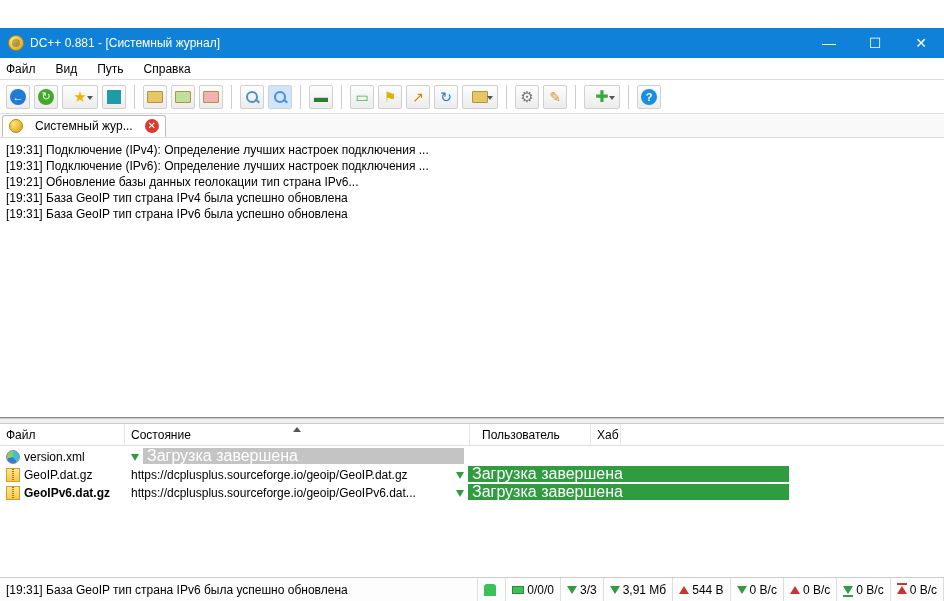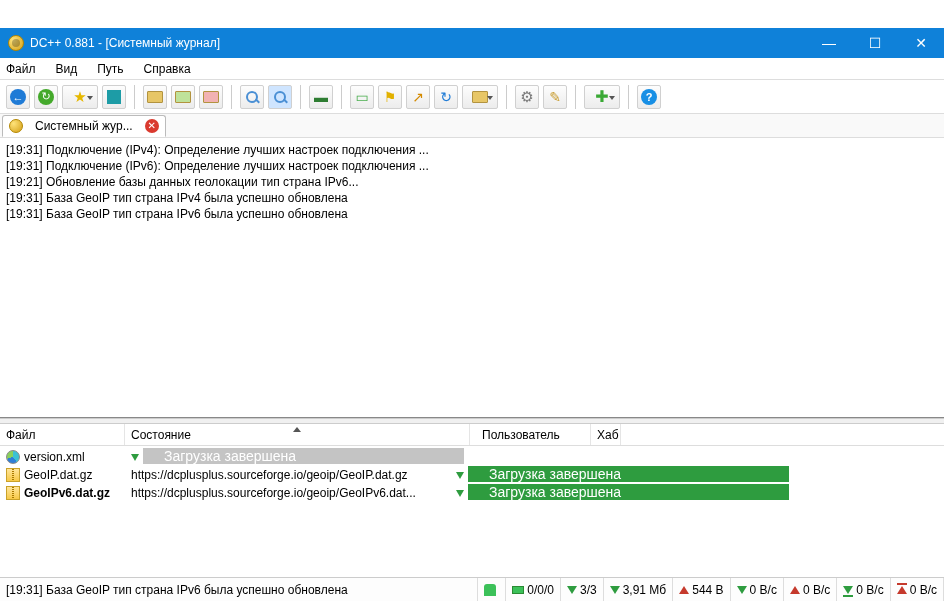--- a/index.html
+++ b/index.html
@@ -24,21 +24,21 @@
   .log { height: 280px; background: #fff; padding: 4px 6px; font-size: 12px; color:#000000; overflow:hidden; border-bottom:1px solid #888;}
   .log div { line-height: 16px; white-space: nowrap; }
   .splitter { height: 6px; background: #f0f0f0; border-top:1px solid #ccc; border-bottom:1px solid #ccc; }
   .downloads { height: 160px; background:#fff; overflow:hidden; }
   .dlhead { height:22px; border-bottom:1px solid #ddd; display:flex; font-size:12px; }
   .dlhead .col { border-right:1px solid #e5e5e5; padding:2px 6px; display:flex; align-items:center; position:relative; }
   .dlhead .col.sort:after{ content:""; border-left:4px solid transparent;border-right:4px solid transparent;border-bottom:5px solid #555; position:absolute; left:50%; top:3px; margin-left:-4px;}
   .dlrow { height:18px; display:flex; font-size:12px; align-items:flex-end;}
   .dlrow .cell { padding:0 6px; white-space:nowrap; overflow:hidden; text-overflow:ellipsis;}
   .status-cell { display:flex; align-items:center; gap:4px; }
-  .status-bar { flex:1; height:16px; color:#fff; padding:0 21px; display:flex; align-items:center; font-size:14px;}
+  .status-bar { flex:1; height:16px; color:#fff; padding:0 4px; display:flex; align-items:center; font-size:16px;}
   .status-green { background:#2e9c3f; }
   .status-gray { background:#c4c4c4; color:#fff;}
   .arrow-dn { width:0;height:0;border-left:4px solid transparent;border-right:4px solid transparent;border-top:7px solid #2e9c3f; margin-top:2px;}
   .file-ico { width:14px;height:14px; display:inline-block; margin-right:4px; vertical-align:-3px;}
   .file-edge{ border-radius:50%; background:conic-gradient(#3cc1d4 0 40%, #2f7ed8 0 70%, #8ad05d 0 100%); border:1px solid #888;}
   .file-zip{ background:linear-gradient(#ffe59a,#f7c948); border:1px solid #caa22a; position:relative;}
   .file-zip:before{content:"";position:absolute;left:5px;top:0;width:2px;height:100%;background:repeating-linear-gradient(#aa7a00 0 1px, transparent 1px 2px);}
   .statusbar { position:absolute; bottom:0; left:0; right:0; height:24px; border-top:1px solid #ccc; background:#fdfdfd; display:flex; align-items:center; font-size:12px; }
   .statusbar .seg { border-right:1px solid #ddd; height:100%; display:flex; align-items:center; padding:0 6px; gap:3px;}
   .statusbar .main { flex:1; }

